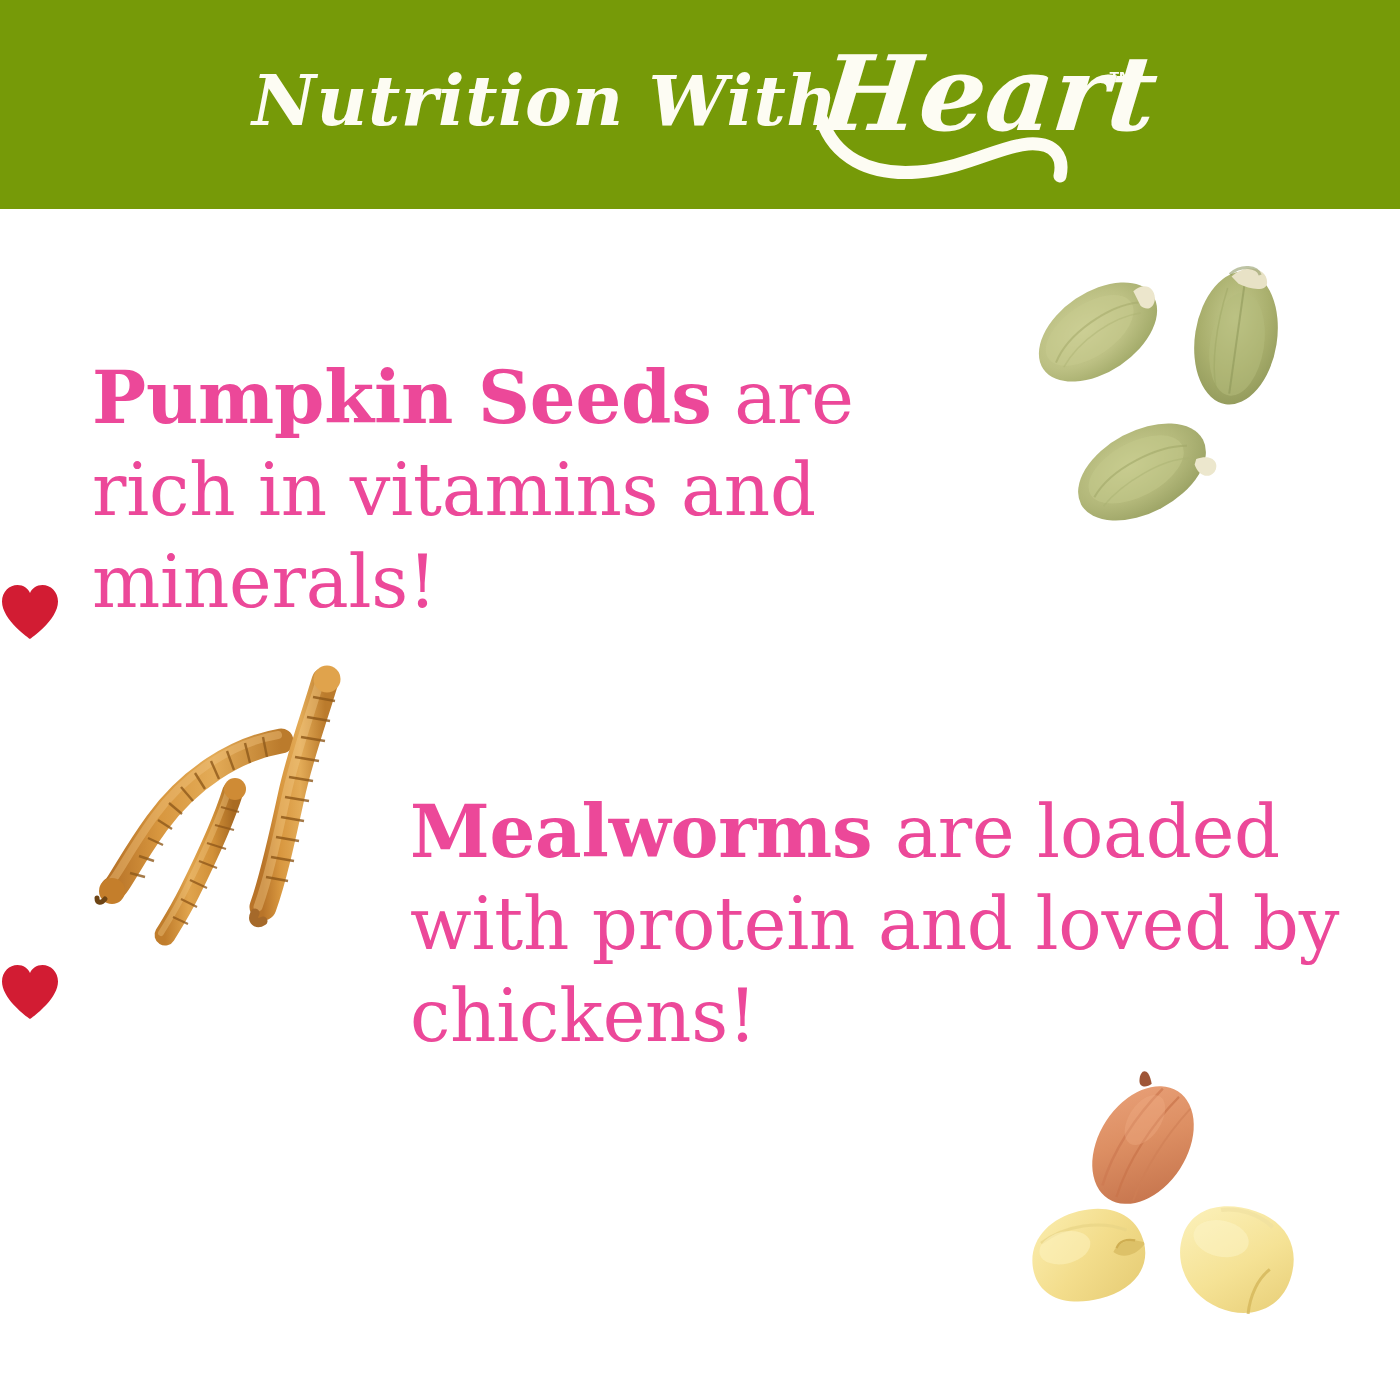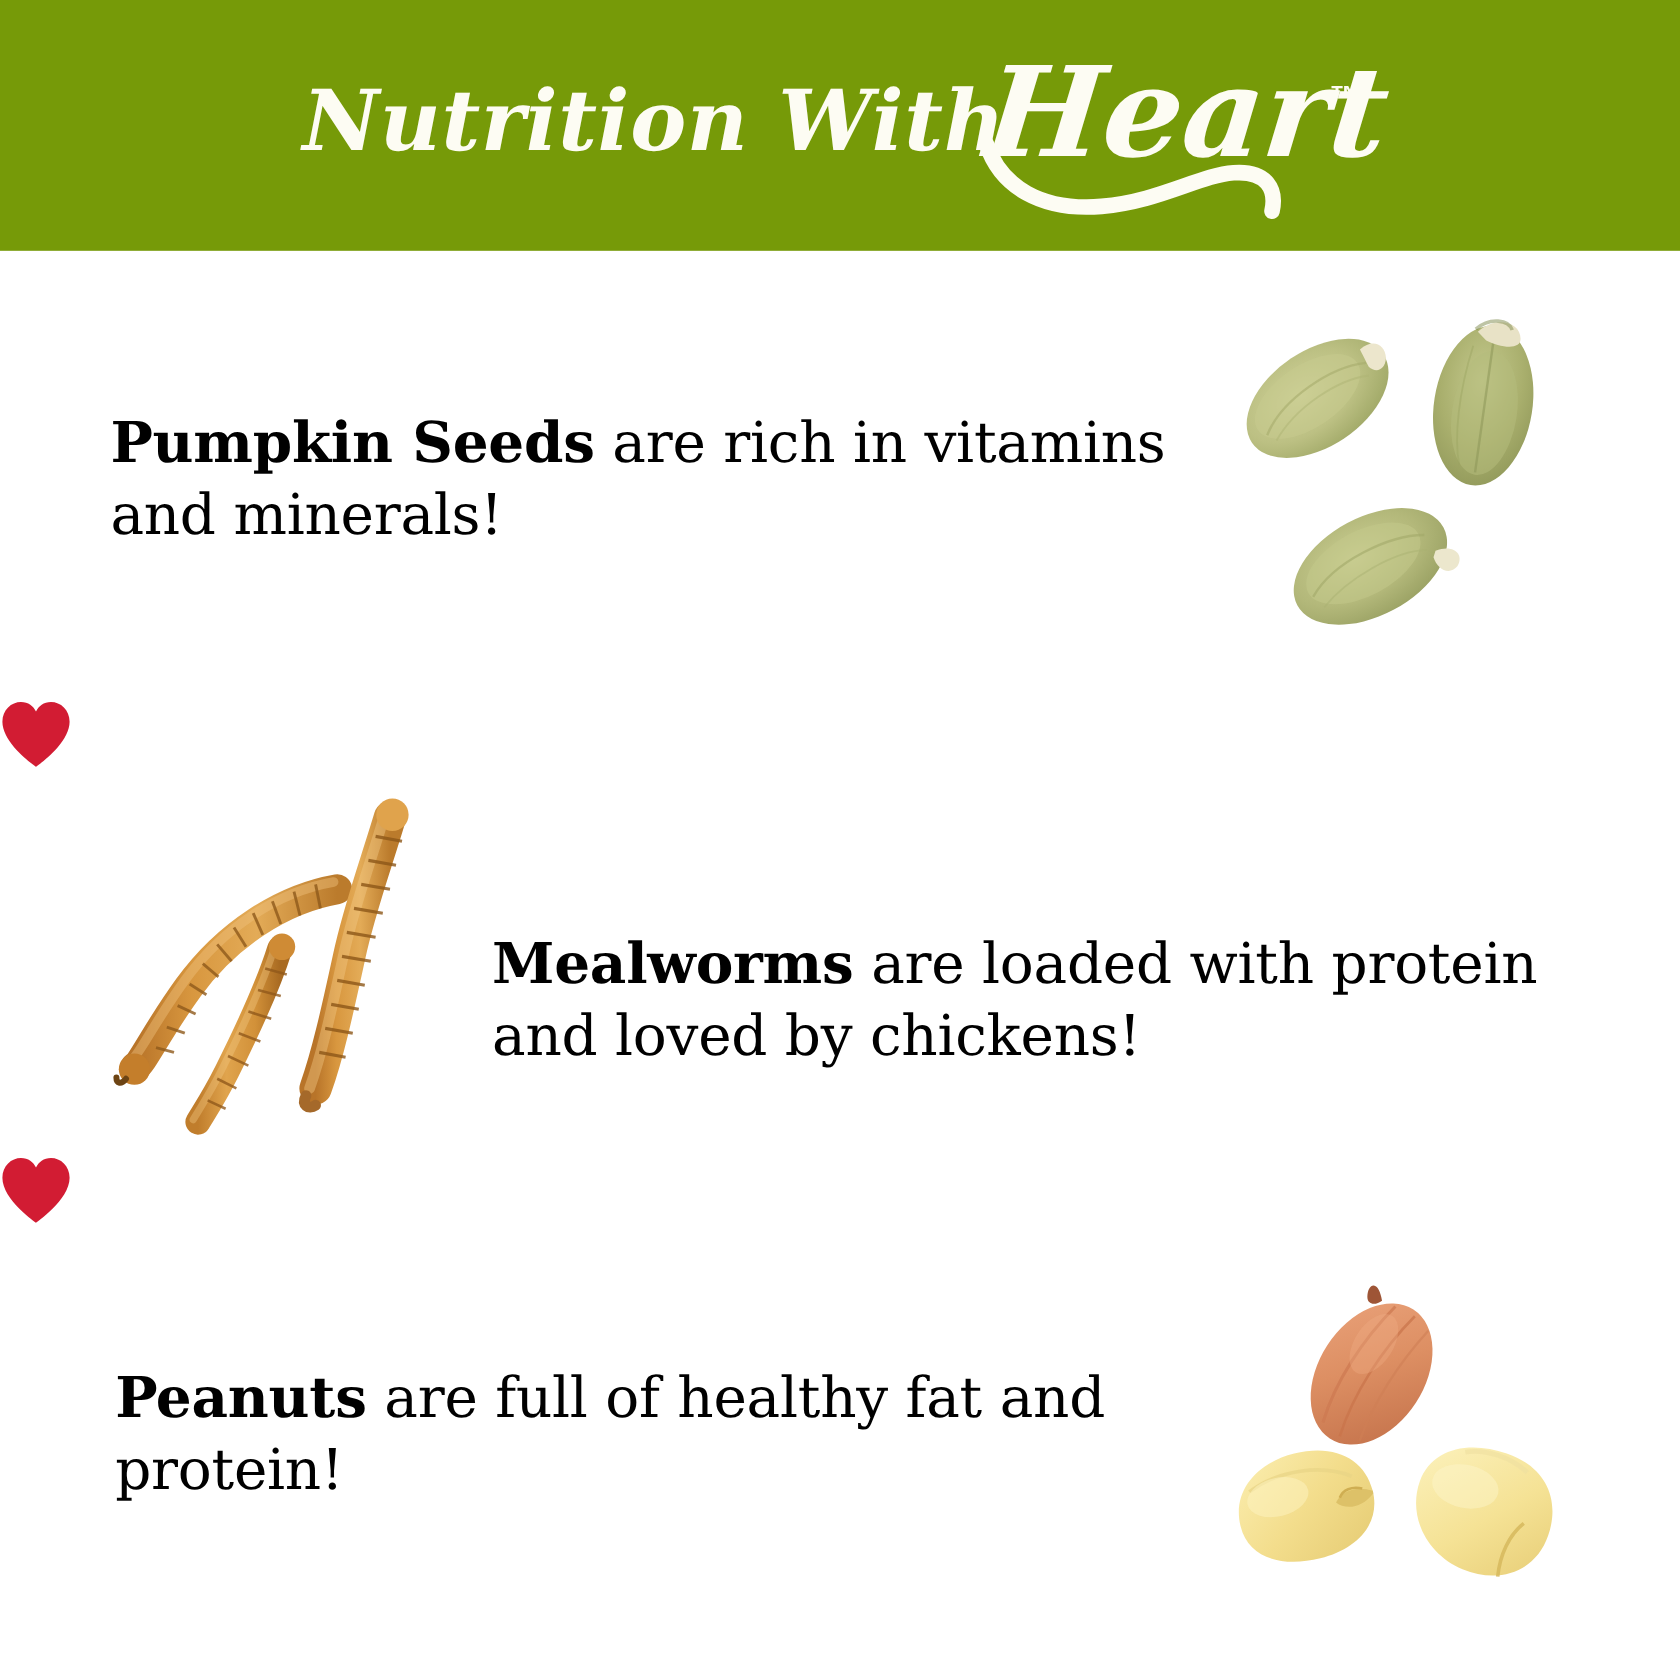--- a/index.html
+++ b/index.html
@@ -83,25 +83,26 @@
     color: #fdfcf3;
     line-height: 1;
   }
   .hdr-swash { position: absolute; left: -8px; top: 76px; }
 
   
   .row { position: absolute; }
 
   .claim {
     font-family: "DejaVu Serif", "Liberation Serif", serif;
-    color: #000000;
-    font-size: 47px;
+    color: #ec4899;
+    font-size: 72px;
     line-height: 1.28;
     letter-spacing: -0.2px;
     font-weight: 400;
+    margin-top: 12px;
   }
   .claim .lead { font-weight: 700; }
 
   
   .row-seeds-text {
     left: 92px;
     top: 340px;
     width: 900px;
     text-align: left;
   }
@@ -305,23 +306,20 @@
     </svg>
   </div>
 
   <div class="row heart-divider h2">
     <svg width="60" height="58" viewBox="0 0 60 58">
       <path d="M30 56 C30 56 2 37 2 18.5 C2 8.5 9.5 2 17.5 2 C23.5 2 28 5.5 30 10
                C32 5.5 36.5 2 42.5 2 C50.5 2 58 8.5 58 18.5 C58 37 30 56 30 56 Z" fill="#d21c33"></path>
     </svg>
   </div>
 
-  <div class="row row-peanut-text claim">
-    <span class="lead">Peanuts</span><span> are full of healthy fat and protein!</span>
-  </div>
 
   <div class="row row-peanut-art">
     <svg width="330" height="255" viewBox="0 0 330 255">
       <defs>
         <linearGradient id="gSkin" x1="10%" y1="0%" x2="90%" y2="100%">
           <stop offset="0%" stop-color="#e9a179"></stop>
           <stop offset="45%" stop-color="#dd8f63"></stop>
           <stop offset="100%" stop-color="#c3714a"></stop>
         </linearGradient>
         <linearGradient id="gNutA" x1="0%" y1="0%" x2="100%" y2="100%">

